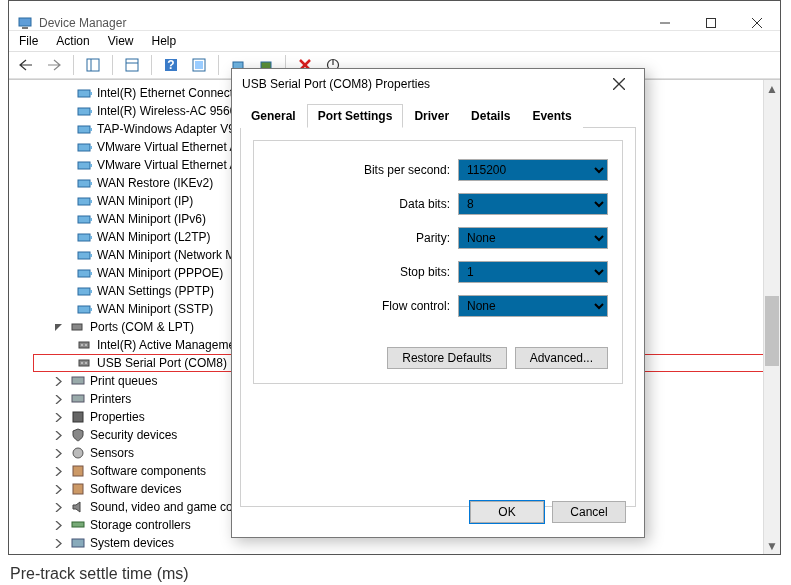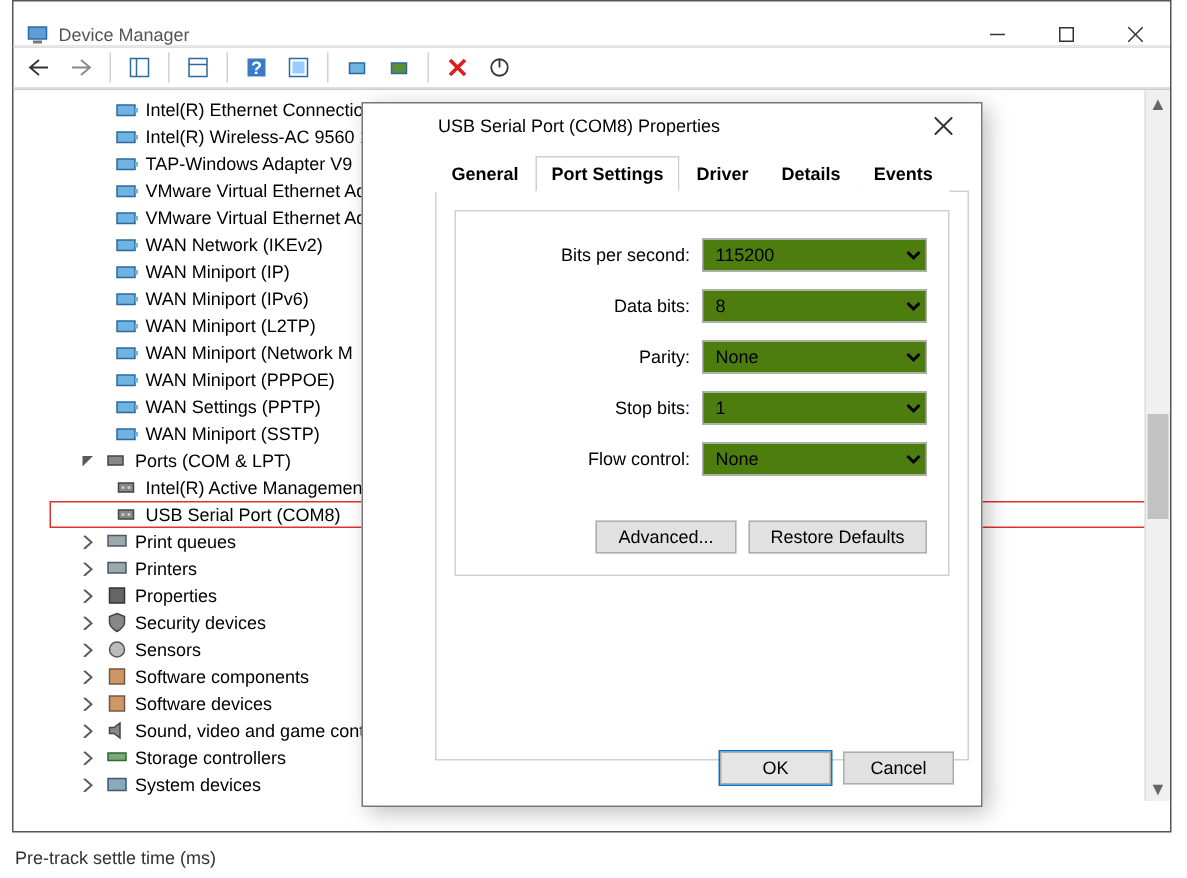--- a/index.html
+++ b/index.html
@@ -30,43 +30,43 @@
 .tree-item.selected { outline: 1px solid #e03030; outline-offset: -1px; padding-right: 6px; }
 .tree-item.selected .label { }
 
 .vscroll { position: absolute; right: 0; top: 0; width: 17px; height: 100%; background: #f0f0f0; border-left: 1px solid #ddd; }
 .vscroll .thumb { position: absolute; left: 1px; right: 1px; top: 216px; height: 70px; background: #c2c2c2; }
 .vscroll .arrow { position: absolute; left: 0; right: 0; height: 17px; display: flex; align-items: center; justify-content: center; color: #666; }
 .vscroll .arrow.up { top: 0; }
 .vscroll .arrow.down { bottom: 0; }
 
 
-.dialog { position: absolute; left: 241px; top: 68px; width: 414px; height: 470px; background: #fff; border: 1px solid #777; box-shadow: 4px 4px 14px rgba(0,0,0,.25); padding-left: 40px; }
+.dialog { position: absolute; left: 231px; top: 68px; width: 414px; height: 470px; background: #fff; border: 1px solid #777; box-shadow: 4px 4px 14px rgba(0,0,0,.25); }
 .dlg-titlebar { height: 30px; display: flex; align-items: center; padding: 0 10px; }
 .dlg-titlebar .title { flex: 1; }
 .dlg-close { width: 30px; height: 30px; display: flex; align-items: center; justify-content: center; }
 
 .tabs { display: flex; padding: 4px 8px 0; font-weight: bold; }
 .tab { padding: 4px 10px; border: 1px solid transparent; background: #fff; position: relative; top: 1px; }
 .tab.active { border: 1px solid #d0d0d0; border-bottom-color: #fff; }
 .tab-panel { margin: 0 8px 8px; border: 1px solid #d0d0d0; height: 380px; padding: 12px; }
 
 .fieldset { border: 1px solid #d0d0d0; padding: 18px 14px 54px; position: relative; }
 .form-row { display: flex; align-items: center; justify-content: flex-end; gap: 8px; margin-bottom: 12px; }
 .form-row label { text-align: right; }
-.form-row select { width: 150px; height: 22px; background: #4d7c0f; border: 1px solid #adadad; padding: 0 4px; }
+.form-row select { width: 150px; height: 22px; background: #0369a1; border: 1px solid #adadad; padding: 0 4px; }
 
 .adv-btns { position: absolute; right: 14px; bottom: 14px; display: flex; gap: 8px; }
 .btn { height: 22px; padding: 0 14px; background: #e1e1e1; border: 1px solid #adadad; display: flex; align-items: center; }
 
 .dlg-buttons { position: absolute; right: 18px; bottom: 14px; display: flex; gap: 8px; }
 .btn.primary { outline: 1px solid #0078d7; background: #e5e5e5; }
 
 
-.bottom-text { position: absolute; left: 10px; top: 565px; font-size: 12px; color: #333; }
+.bottom-text { position: absolute; left: 10px; top: 565px; font-size: 16px; color: #333; }
 
 
 svg { display: block; }
 
 .net-icon svg rect { fill:#6fb3e0; }
 </style>
 </head>
 <body>
 
 <div class="main-window">
@@ -91,20 +91,26 @@
         </div>
       <div class="win-btn">
           <svg width="10" height="10">
             <line x1="0" y1="0" x2="10" y2="10" stroke="#333"></line>
             <line x1="10" y1="0" x2="0" y2="10" stroke="#333"></line>
           </svg>
         </div>
     </div>
   </div>
 
+  <div class="menubar">
+    <span>File</span>
+    <span>Action</span>
+    <span>View</span>
+    <span>Help</span>
+  </div>
 
   <div class="toolbar">
     <div class="tb-btn">
         <svg width="16" height="12">
           <path d="M8 1 L2 6 L8 11 M2 6 H14" fill="none" stroke="#333" stroke-width="1.2"></path>
         </svg>
       </div>
     <div class="tb-btn">
         <svg width="16" height="12">
           <path d="M8 1 L14 6 L8 11 M14 6 H2" fill="none" stroke="#888" stroke-width="1.2"></path>
@@ -210,21 +216,21 @@
           </span>
           <span class="label">VMware Virtual Ethernet Ad</span>
         </div>
         <div class="tree-item level2">
           <span class="dev-icon net-icon">
             <svg width="16" height="12">
               <rect x="1" y="3" width="12" height="7" fill="#6fb3e0" stroke="#2b6aa0"></rect>
               <rect x="13" y="5" width="2" height="3" fill="#2b6aa0"></rect>
             </svg>
           </span>
-          <span class="label">WAN Network (IKEv2)</span>
+          <span class="label">WAN Restore (IKEv2)</span>
         </div>
         <div class="tree-item level2">
           <span class="dev-icon net-icon">
             <svg width="16" height="12">
               <rect x="1" y="3" width="12" height="7" fill="#6fb3e0" stroke="#2b6aa0"></rect>
               <rect x="13" y="5" width="2" height="3" fill="#2b6aa0"></rect>
             </svg>
           </span>
           <span class="label">WAN Miniport (IP)</span>
         </div>
@@ -487,22 +493,22 @@
       </div>
       <div class="form-row">
         <label>Stop bits:</label>
         <select><option>1</option></select>
       </div>
       <div class="form-row">
         <label>Flow control:</label>
         <select><option>None</option></select>
       </div>
       <div class="adv-btns">
+        <div class="btn">Restore Defaults</div>
         <div class="btn">Advanced...</div>
-        <div class="btn">Restore Defaults</div>
       </div>
     </div>
   </div>
   <div class="dlg-buttons">
     <div class="btn primary" style="width:74px;justify-content:center">OK</div>
     <div class="btn" style="width:74px;justify-content:center">Cancel</div>
   </div>
 </div>
 
 <div class="bottom-text">Pre-track settle time (ms)</div>

